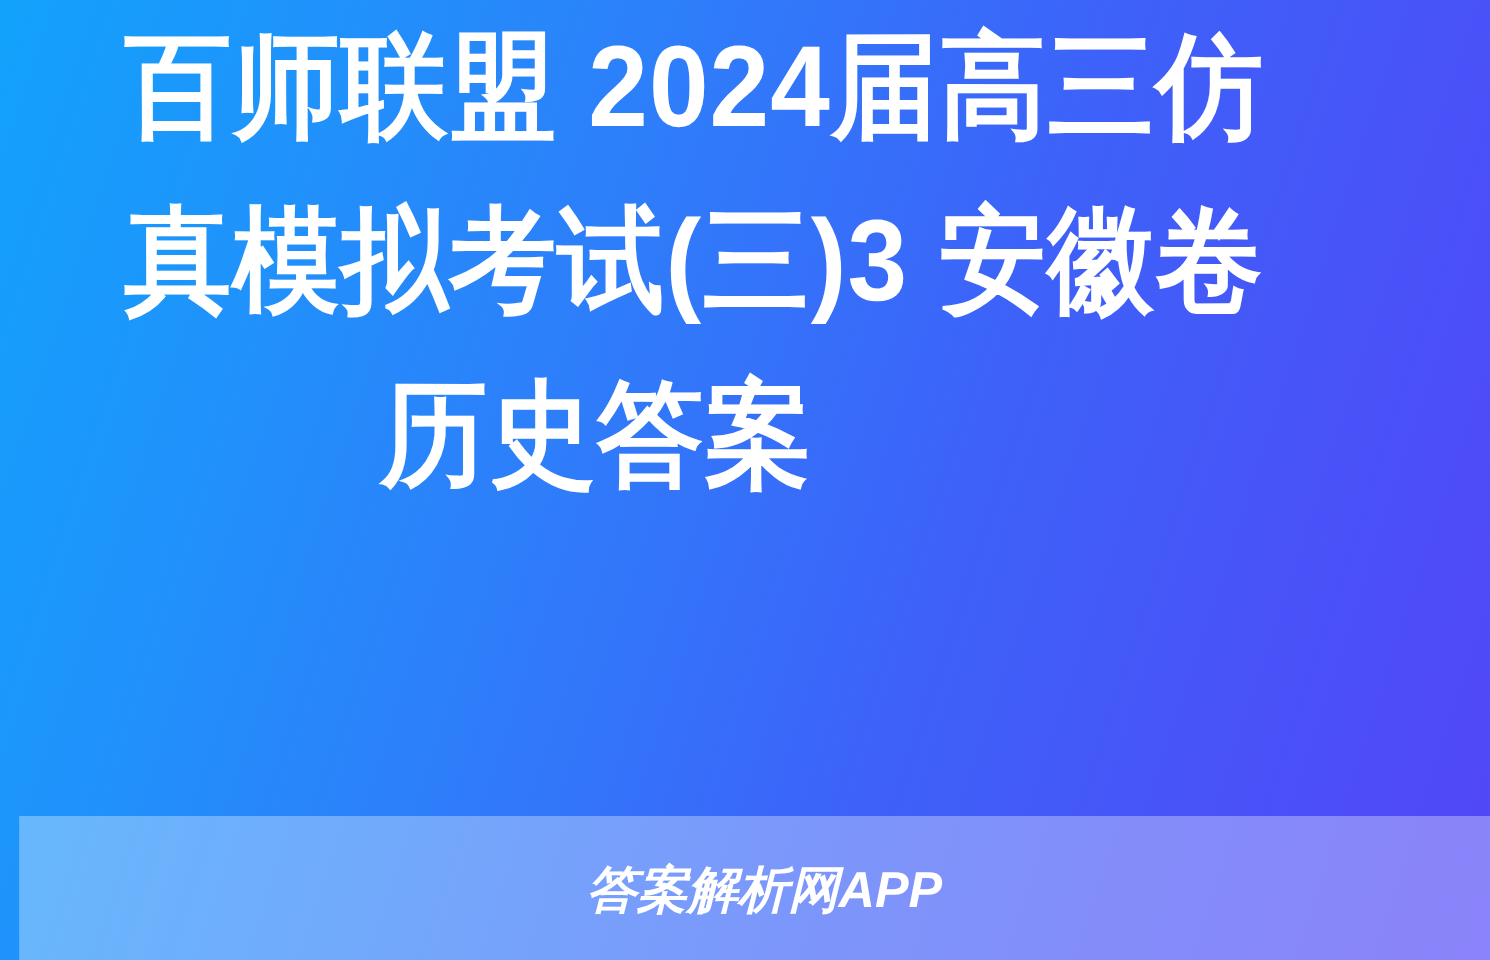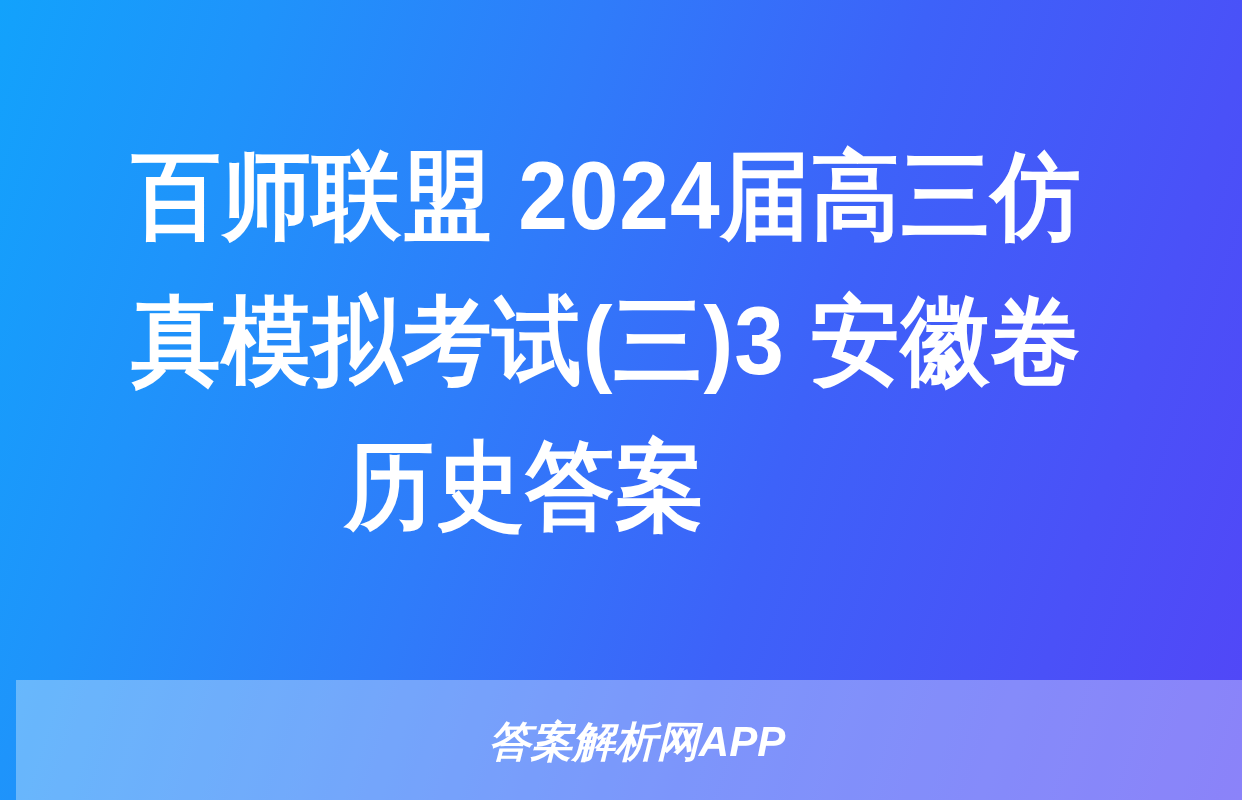--- a/index.html
+++ b/index.html
@@ -23,24 +23,22 @@
   
   .title-block {
     position: absolute;
     left: 0;
     top: 0;
     width: 994px;
     height: 680px;
     display: flex;
     flex-direction: column;
     align-items: center;
-    justify-content: center;
     box-sizing: border-box;
     padding: 0 74px;
-    margin-left: 28px;
   }
 
   .title-line {
     display: block;
     width: 100%;
     text-align: center;
     color: #ffffff;
     font-family: "Liberation Sans", "DejaVu Sans", sans-serif;
     font-weight: bold;
     font-size: 96px;

